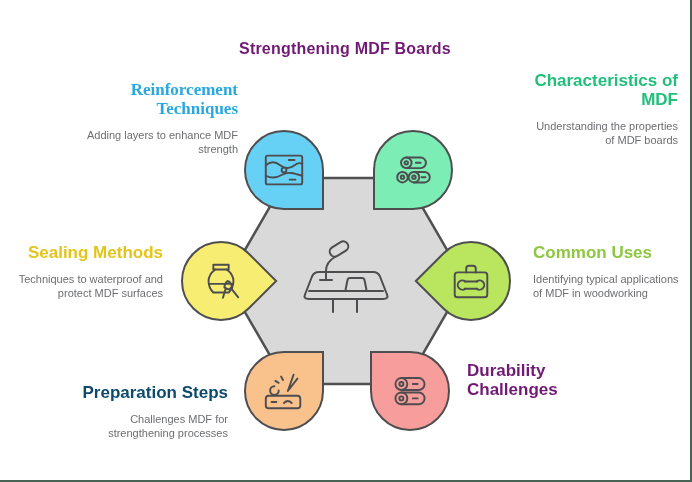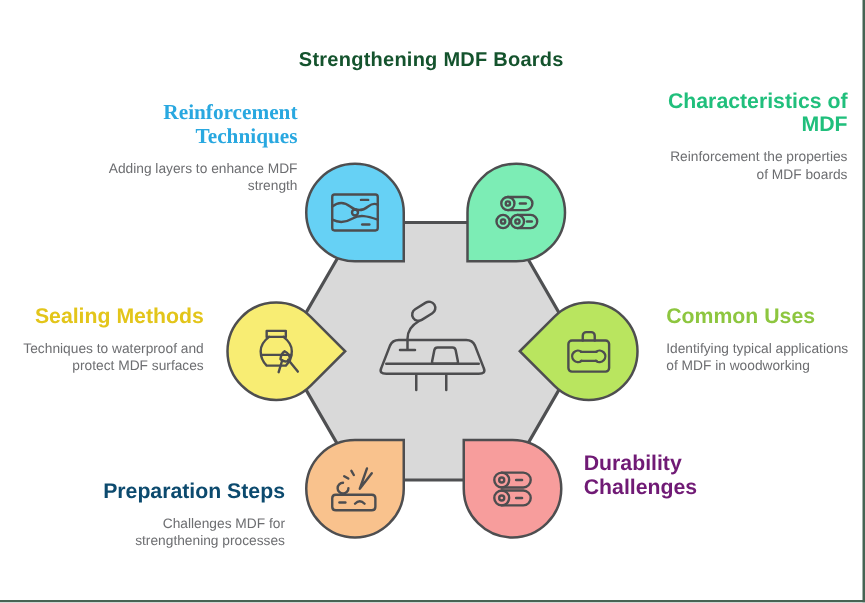--- a/index.html
+++ b/index.html
@@ -4,21 +4,21 @@
 <style>
   html,body{margin:0;padding:0;background:#fff;}
   .canvas{
     position:relative;width:692px;height:482px;background:#fff;
     border-right:2px solid #476353;border-bottom:2px solid #476353;
     box-sizing:border-box;overflow:hidden;
     font-family:"Liberation Sans",sans-serif;
   }
   .page-title{
     position:absolute;top:40px;left:0;width:100%;text-align:center;
-    font-size:16px;font-weight:bold;color:#14532d;margin:0;letter-spacing:.2px;
+    font-size:16px;font-weight:bold;color:#701a75;margin:0;letter-spacing:.2px;
   }
   .hex-layer{position:absolute;left:0;top:0;z-index:1;pointer-events:none;}
   .center-icon{position:absolute;left:298px;top:230px;z-index:2;}
   .bubble{
     position:absolute;width:80px;height:80px;box-sizing:border-box;
     border:2.5px solid #4e4e50;display:flex;align-items:center;justify-content:center;
     z-index:3;
   }
   .b-tl{left:244px;top:130px;border-radius:50% 50% 0 50%;}
   .b-tr{left:373px;top:130px;border-radius:50% 50% 50% 0;}
@@ -151,21 +151,21 @@
   <div class="tb tb-tl">
     <h2 style="color: rgb(41, 168, 224); font-family: Liberation Serif, serif;">Reinforcement
 Techniques</h2>
     <p>Adding layers to enhance MDF
 strength</p>
   </div>
 
   <div class="tb tb-tr">
     <h2 style="color: rgb(32, 191, 124);">Characteristics of
 MDF</h2>
-    <p>Reinforcement the properties
+    <p>Understanding the properties
 of MDF boards</p>
   </div>
 
   <div class="tb tb-mr">
     <h2 style="color: rgb(141, 198, 63);">Common Uses</h2>
     <p>Identifying typical applications
 of MDF in woodworking</p>
   </div>
 
   <div class="tb tb-ml">

